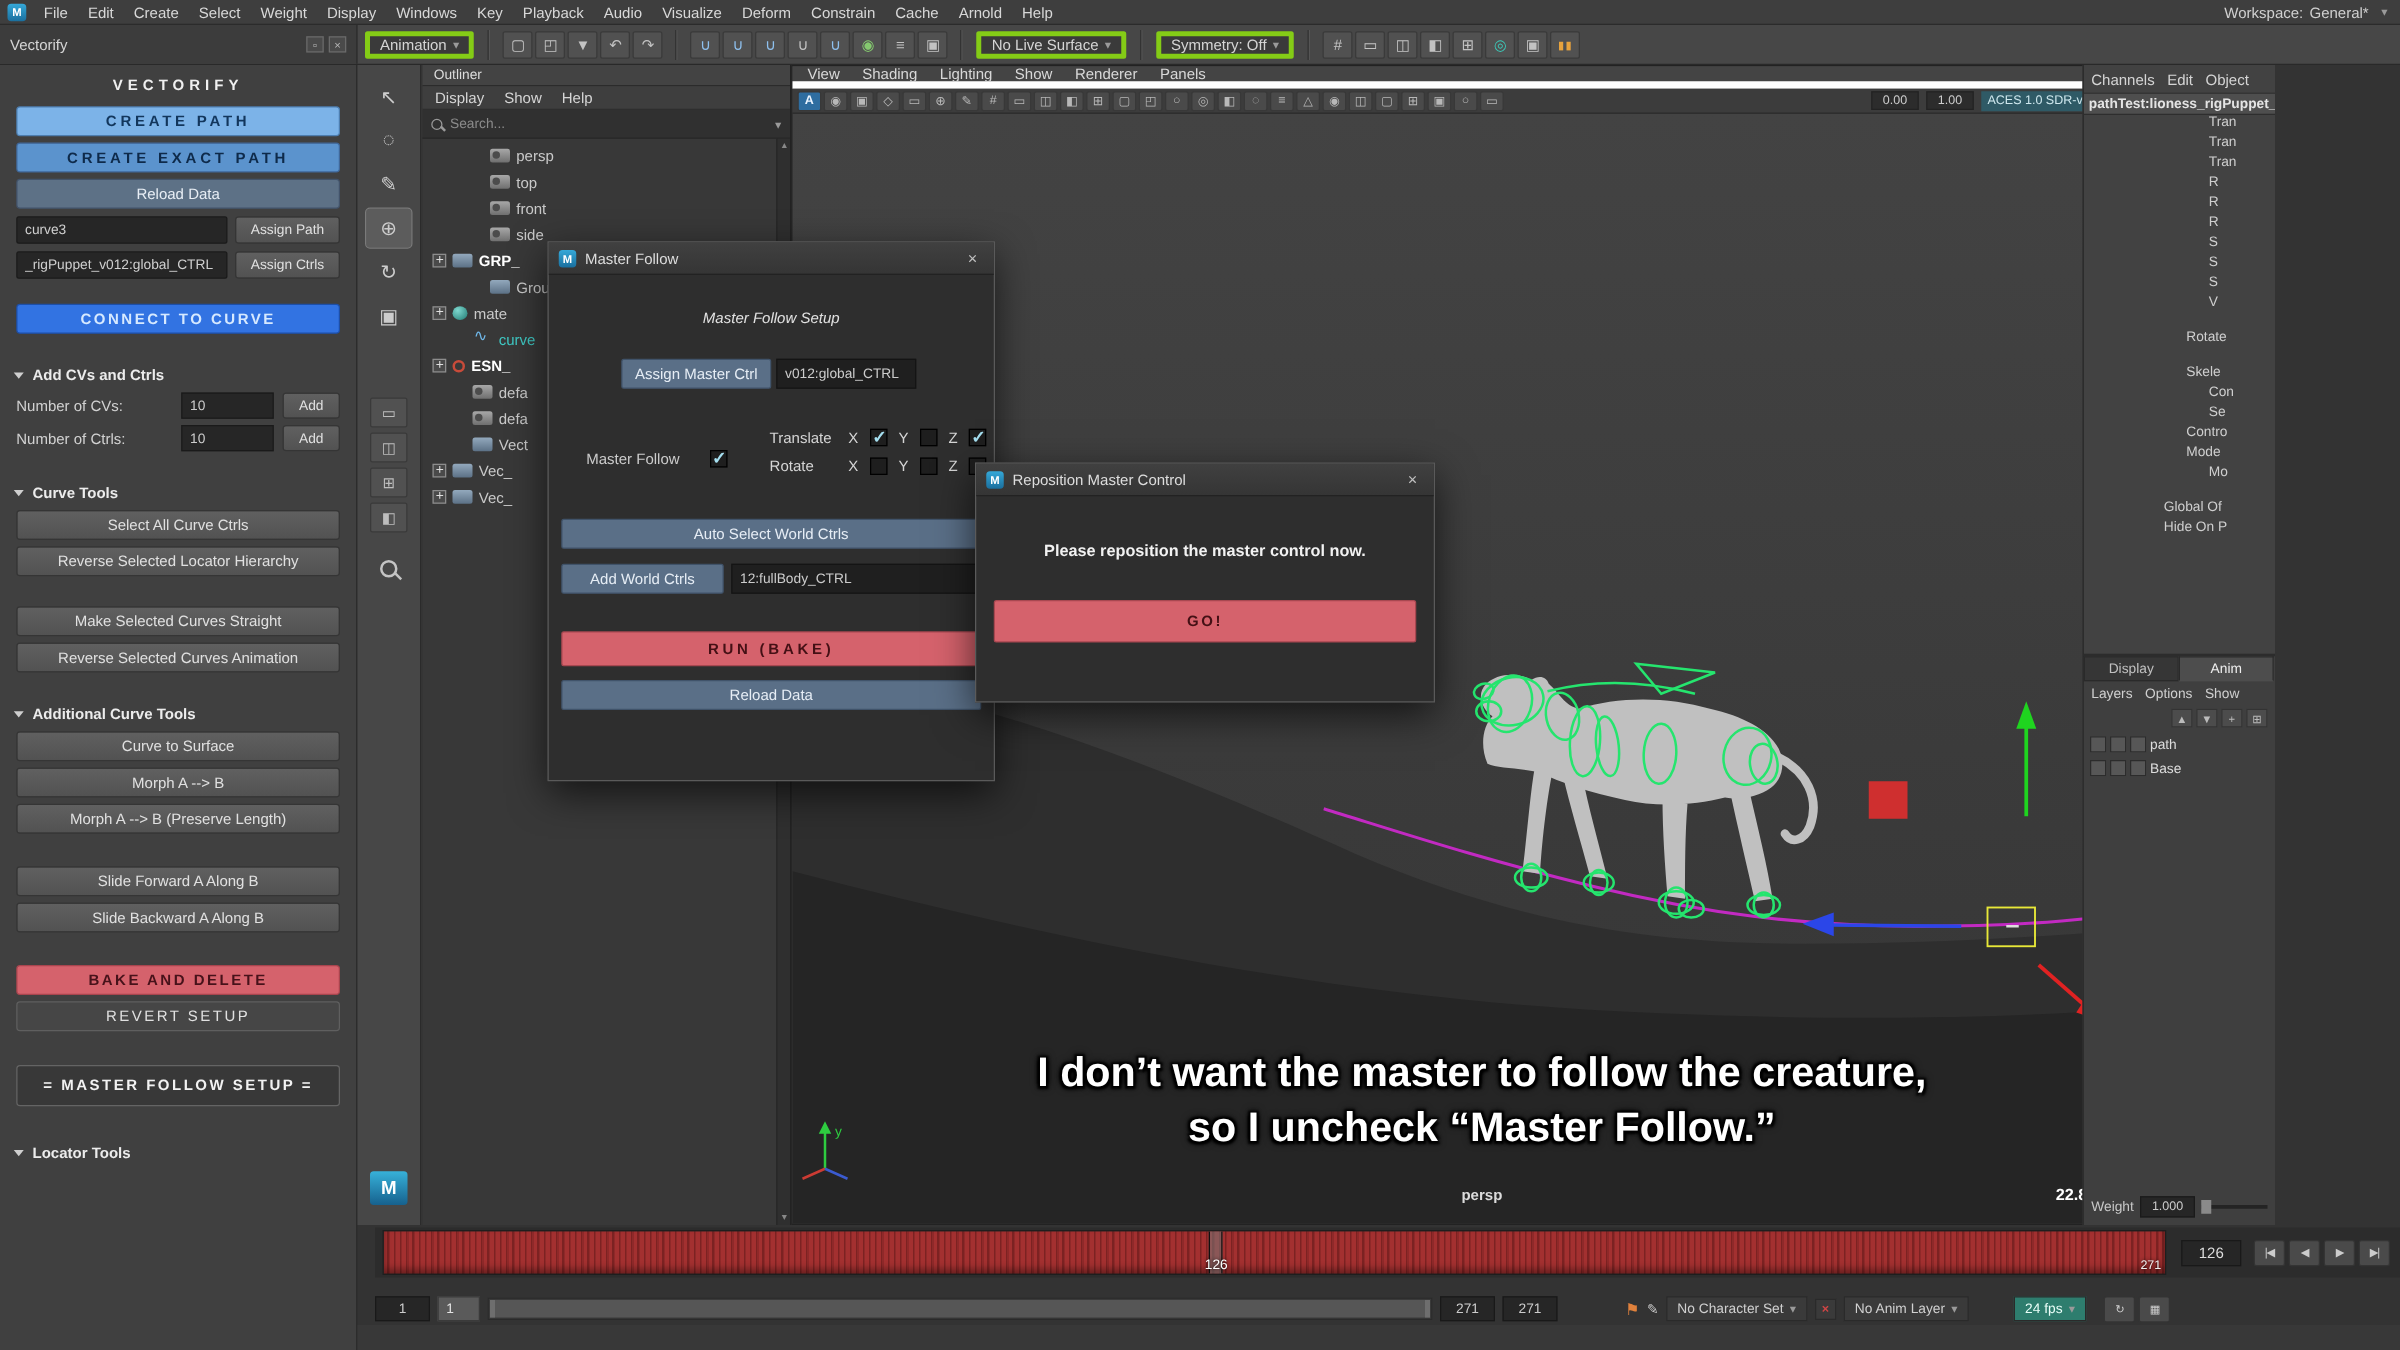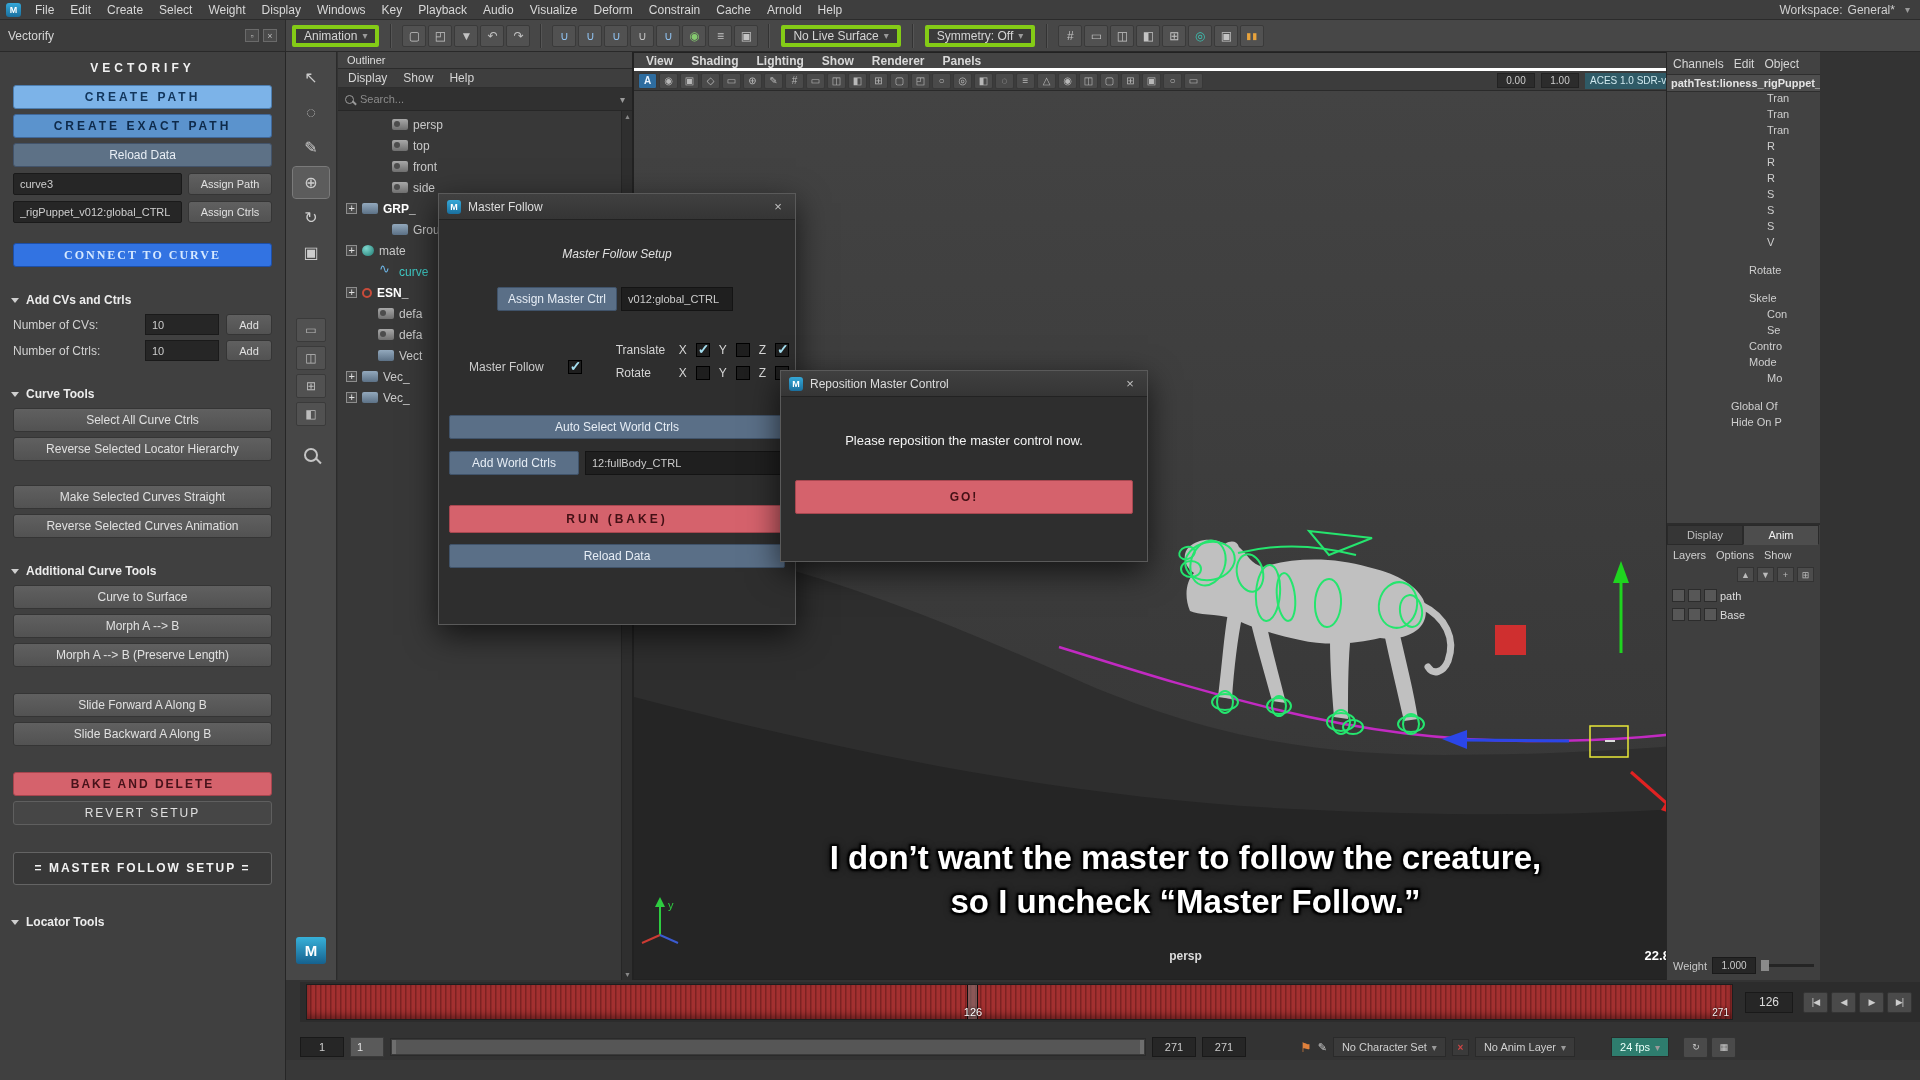--- a/index.html
+++ b/index.html
@@ -44,21 +44,21 @@
   .vrow { display:flex; gap:6px; margin:6px 13px; align-items:center; }
   .vfield { flex:1; height:22px; background:#262626; border:1px solid #1a1a1a; border-radius:2px; color:#cfcfcf; padding:0 6px; font-size:11px; min-width:0; }
   .vrow .vbtn.inline { margin:0; flex:none; width:84px; height:22px; line-height:21px; font-size:11px; }
   .vsec { display:flex; align-items:center; gap:7px; margin:16px 11px 7px; color:#ececec; font-weight:bold; }
   .vsec::before { content:""; width:0; height:0; border-left:4px solid transparent; border-right:4px solid transparent; border-top:5px solid #cfcfcf; }
   .vnum { display:flex; align-items:center; margin:5px 13px; gap:7px; }
   .vnum .nlabel { flex:1; color:#d2d2d2; }
   .vnum input { width:74px; height:21px; background:#262626; border:1px solid #1a1a1a; color:#ccc; padding:0 6px; font-size:11px; }
   .vnum .vbtn.inline { margin:0; width:46px; height:21px; line-height:20px; flex:none; font-size:11px; }
   .mt-lg { margin-top:26px; }
-  .mt-md { margin-top:20px;font-family:Liberation Serif, serif; }
+  .mt-md { margin-top:20px; }
 
   
   #toolbox { position:absolute; left:286px; top:52px; width:51px; height:928px; background:#474747; border-right:1px solid #2b2b2b; display:flex; flex-direction:column; align-items:center; padding-top:8px; }
   .tool { width:36px; height:31px; margin:2px 0; display:flex; align-items:center; justify-content:center; font-size:16px; color:#cccccc; border-radius:3px; }
   .tool.active { background:#5c5c5c; outline:1px solid #7a7a7a; }
   .layouts { margin-top:46px; display:flex; flex-direction:column; align-items:center; }
   .layout-btn { width:30px; height:24px; margin:2px 0; background:#515151; border:1px solid #3a3a3a; border-radius:2px; display:flex; align-items:center; justify-content:center; font-size:12px; color:#bdbdbd; }
   .mag { width:30px; height:26px; margin-top:16px; position:relative; }
   .mag::before { content:""; position:absolute; left:8px; top:4px; width:10px; height:10px; border:2px solid #c4c4c4; border-radius:50%; }
   .mag::after { content:""; position:absolute; left:19px; top:16px; width:7px; height:2px; background:#c4c4c4; transform:rotate(45deg); }
@@ -90,21 +90,21 @@
   .oicon.curve::before { content:"∿"; color:#6fb7e8; font-size:13px; position:absolute; top:-5px; left:1px; }
   .oicon.set { background:none; border:2px solid #c84b3a; border-radius:50%; width:10px; height:10px; } .oicon.set::after{ display:none; }
   .t-green { color:#ffffff;font-weight:bold; }
   .t-teal { color:#3fc9c4; }
   .o-scroll { position:absolute; right:0; top:0; bottom:0; width:11px; background:#2f2f2f; border-left:1px solid #262626; }
   .o-scroll::before { content:"▲"; position:absolute; top:2px; left:2px; font-size:7px; color:#888; }
   .o-scroll::after { content:"▼"; position:absolute; bottom:2px; left:2px; font-size:7px; color:#888; }
 
   
   #viewport { position:absolute; left:633px; top:52px; width:1105px; height:928px; background:#3a3a3a; border:1px solid #222; }
-  .vp-menus { height:18px; background:#444; border-bottom:3px solid #ffffff; display:flex; gap:18px; align-items:center; padding:0 12px; color:#d8d8d8;font-weight:bold; }
+  .vp-menus { height:18px; background:#444; border-bottom:6px solid #ffffff; display:flex; gap:18px; align-items:center; padding:0 12px; color:#d8d8d8; }
   .vp-icons { height:20px; background:#3c3c3c; border-bottom:1px solid #2a2a2a; display:flex; align-items:center; gap:2px; padding:0 4px; overflow:hidden; }
   .vpi { width:19px; height:16px; background:#4a4a4a; border:1px solid #383838; border-radius:2px; display:flex; align-items:center; justify-content:center; font-size:10px; color:#b8b8b8; flex:none; }
   .vpi.mask { background:#2e6da0; color:#eaf4ff; font-weight:bold; }
   .vp-field { width:38px; height:15px; background:#2c2c2c; border:1px solid #222; color:#ccc; font-size:10px; text-align:center; margin:0 2px; flex:none; }
   .vp-cs { margin-left:2px; height:16px; background:#2f5a66; color:#cfe8ee; font-size:10px; padding:0 5px; display:flex; align-items:center; white-space:nowrap; overflow:hidden; flex:none; width:148px; }
   .vp-spacer { flex:1; }
   #vp-canvas { position:absolute; left:0; top:38px; }
   .vp-cube { position:absolute; left:1005px; top:85px; width:56px; height:56px; background:linear-gradient(#c9c9c9,#a8a8a8); border:1px solid #7e7e7e; box-shadow:inset -3px -3px 0 #909090; display:flex; align-items:center; justify-content:center; color:#4a4a4a; font-size:10px; font-weight:bold; letter-spacing:1px;margin-left:45px; }
   .vp-cam { position:absolute; bottom:16px; left:50%; transform:translateX(-50%); color:#dcdcdc; font-weight:bold; }
   .vp-fps { position:absolute; bottom:16px; right:44px; color:#fff; font-weight:bold; font-size:13px; }
@@ -183,21 +183,21 @@
   .axisrow .alabel { width:54px; text-align:left; color:#d5d5d5; }
   .axisrow .axis { color:#d5d5d5; }
   .cb { width:14px; height:14px; background:#1e1e1e; border:1px solid #000; position:relative; flex:none; }
   .cb.on::before { content:"✓"; position:absolute; left:1px; top:-3px; color:#a5dff0; font-size:14px; font-weight:bold; }
   .mf-wide { margin:26px 10px 0; }
   .mf-worldrow { display:flex; gap:6px; margin:12px 10px 0; }
   .mf-worldrow .mf-btn { width:130px; flex:none; }
   .mf-worldrow .mf-field { flex:1; }
   .mf-run { margin:30px 10px 0; height:28px; line-height:27px; background:#d5626c; color:#441015; font-weight:bold; letter-spacing:3px; text-align:center; border:1px solid #a84750; border-radius:2px; }
   .mf-reload { margin:11px 10px 0; }
-  .rp-msg { text-align:center; font-weight:normal; color:#f2f2f2; margin-top:36px; font-size:13px; }
+  .rp-msg { text-align:center; font-weight:bold; color:#f2f2f2; margin-top:36px; font-size:13px; }
   .rp-go { margin:32px 14px 0; height:34px; line-height:33px; background:#d5626c; color:#441015; font-weight:bold; letter-spacing:2px; text-align:center; border:1px solid #a84750; border-radius:2px; }
 </style>
 </head>
 <body>
 
 <div id="menubar">
   <div class="mb-logo">M</div>
   <div class="menu-item">File</div>
     <div class="menu-item">Edit</div>
     <div class="menu-item">Create</div>

